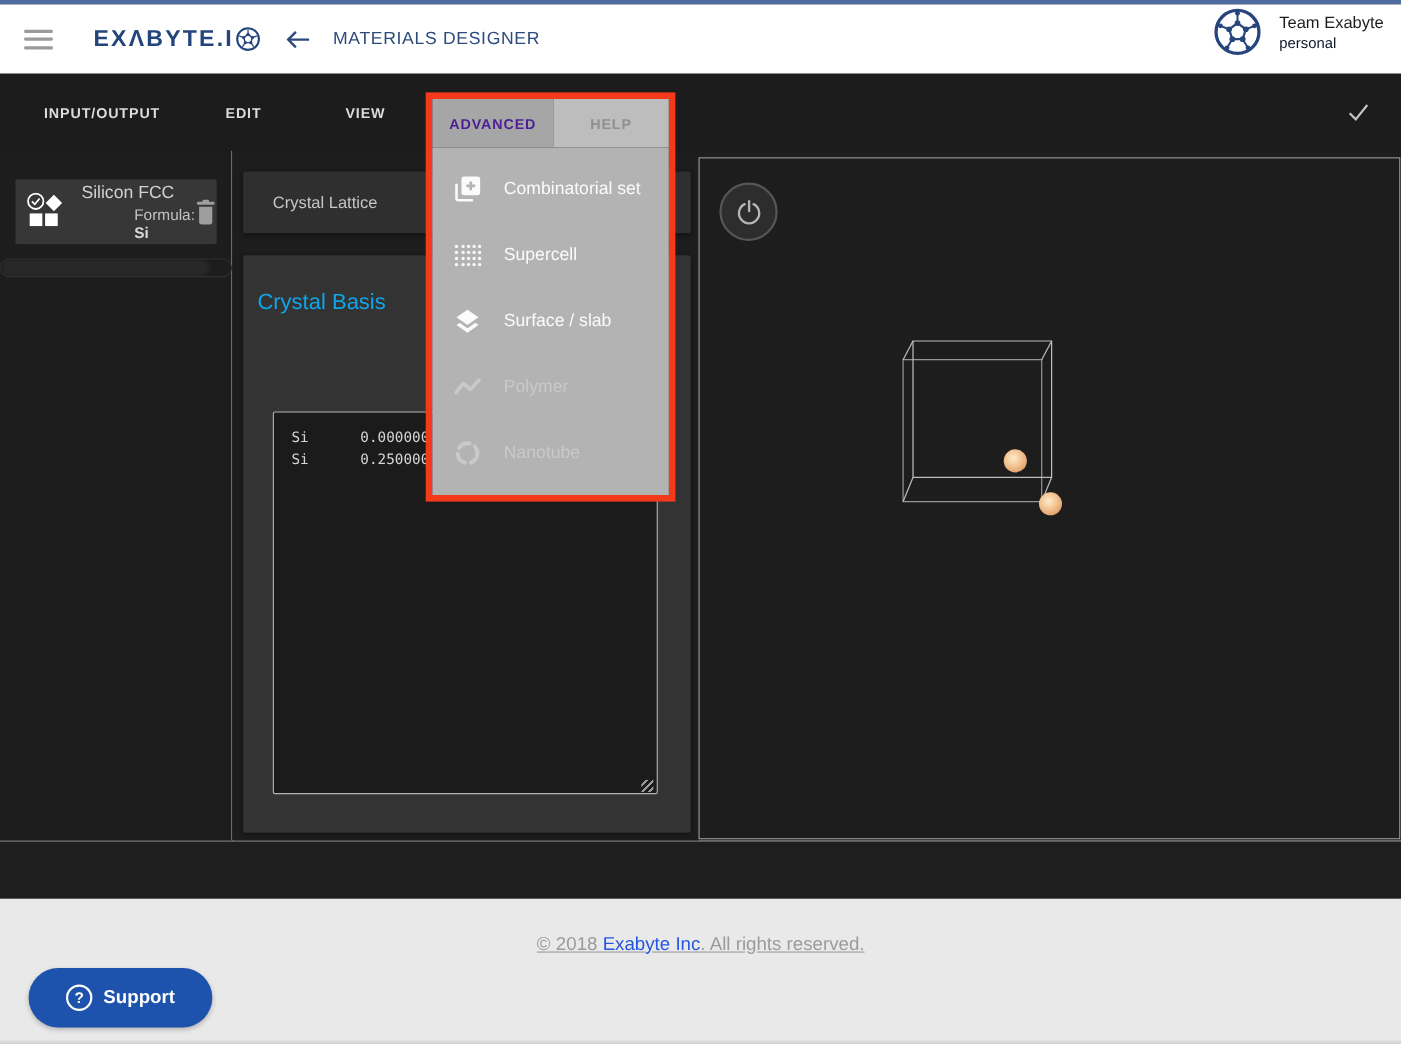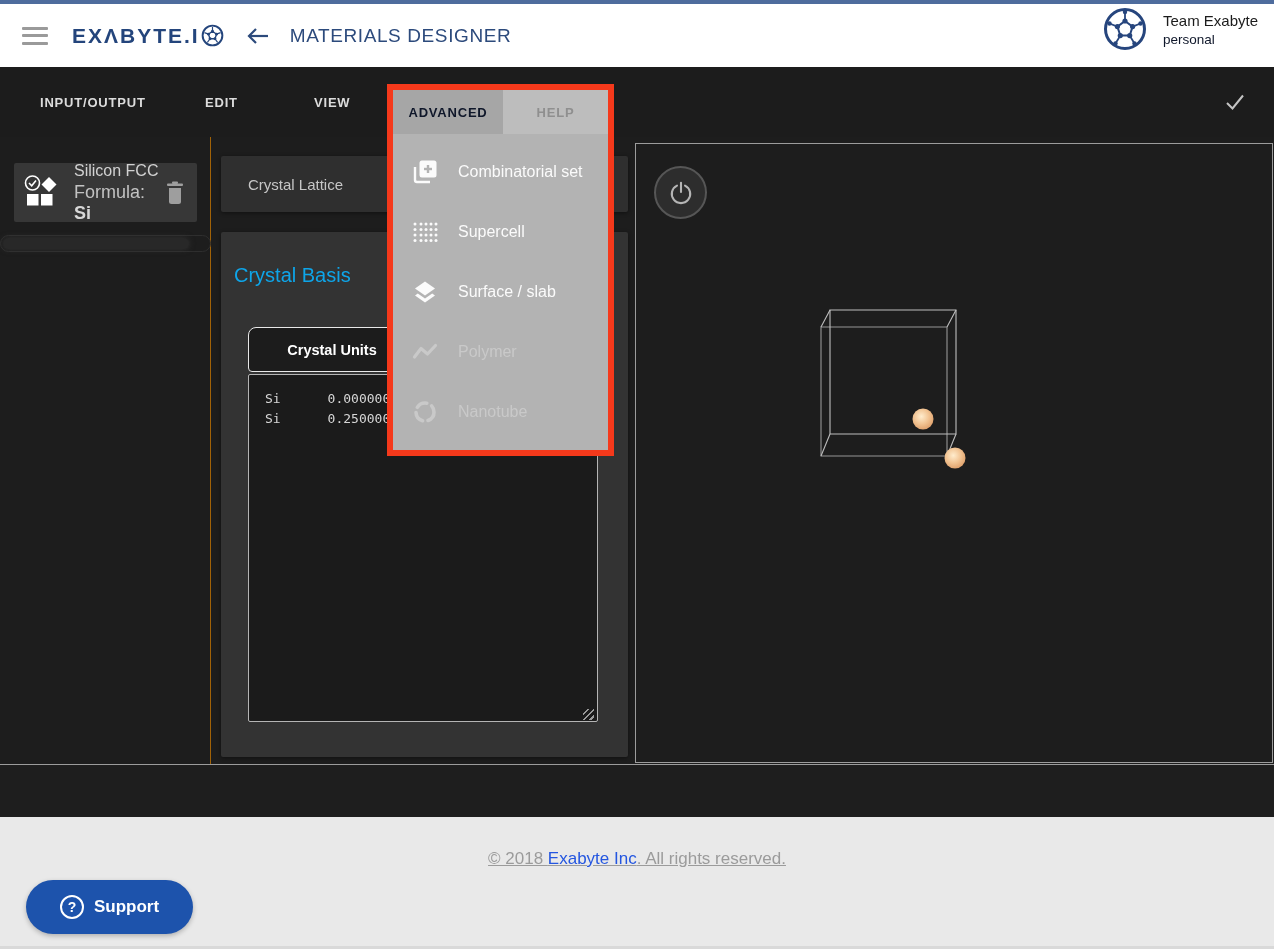--- a/index.html
+++ b/index.html
@@ -4,44 +4,44 @@
 <style>
   * { margin:0; padding:0; box-sizing:border-box; }
   html,body { width:1274px; height:949px; }
   body { position:relative; font-family:"Liberation Sans", sans-serif; background:#1e1e1e; overflow:hidden; }
 
   
   .topstrip { position:absolute; left:0; top:0; width:1274px; height:4px; background:#4e6c9d; }
   .header { position:absolute; left:0; top:4px; width:1274px; height:63px; background:#ffffff; display:flex; align-items:center; }
   .hamburger { width:26px; height:18px; margin-left:22px; display:flex; flex-direction:column; justify-content:space-between; cursor:pointer; }
   .hamburger span { display:block; height:3px; background:#9a9a9a; border-radius:1px; }
-  .logo { display:flex; align-items:center; margin-left:24px;justify-content:flex-end; }
+  .logo { display:flex; align-items:center; margin-left:37px;justify-content:flex-end; }
   .logo-text { font-size:21px; font-weight:bold; letter-spacing:2px; color:#24457c; }
   .back-arrow { margin-left:22px; cursor:pointer; display:flex; align-items:center; }
-  .app-title { margin-left:20px; font-size:19px; letter-spacing:0.6px; color:#2c4a7c; }
+  .app-title { margin-left:20px; font-size:16px; letter-spacing:0.6px; color:#2c4a7c; }
   .account { position:absolute; right:16px; top:0; height:50px; display:flex; align-items:center; }
   .avatar { width:44px; height:44px; margin-right:16px; }
   .account-text { display:flex; flex-direction:column; }
   .team-name { font-size:15px; color:#1c1c1c; }
   .team-type { font-size:13.5px; color:#0f172a; margin-top:3px; }
 
   
   .menubar { position:absolute; left:0; top:67px; width:1274px; height:70px; background:#1c1c1c; }
   .menu-item { position:absolute; top:0; height:70px; display:flex; align-items:center; font-size:13px; letter-spacing:0.8px; color:#dcdcdc; font-weight:bold; cursor:pointer; }
   .mi-io { left:40px; } .mi-edit { left:205px; } .mi-view { left:314px; }
   .menu-check { position:absolute; right:28px; top:24px; width:22px; height:22px; cursor:pointer; }
 
   
   .main { position:absolute; left:0; top:137px; width:1274px; height:628px; background:#1d1d1d; border-bottom:1px solid #9c9c9c; }
   .sidebar { position:absolute; left:0; top:0; width:211px; height:627px; border-right:1px solid #a16207; background:#1d1d1d; }
   .mat-card { position:absolute; left:14px; top:26px; width:183px; height:59px; background:#373737; border-radius:2px; display:flex; align-items:center; cursor:pointer; }
   .mat-icon { width:36px; height:36px; margin-left:10px; flex:none; }
   .mat-info { margin-left:14px; flex:1; }
   .mat-name { font-size:16px; color:#d2d2d2; }
-  .mat-formula { font-size:18px; color:#c2c2c2; margin-top:2px; }
+  .mat-formula { font-size:14px; color:#c2c2c2; margin-top:2px;margin-left:48px; }
   .mat-formula b { color:#d8d8d8; }
   .trash { width:20px; height:24px; margin-right:12px; cursor:pointer; flex:none; }
   .hscroll-track { position:absolute; left:0px; top:98px; width:211px; height:17px; border:1px solid #2e2e2e; border-radius:9px; }
   .hscroll-thumb { position:absolute; left:2px; top:2px; width:186px; height:11px; background:#282828; border-radius:6px; box-shadow:0 0 6px rgba(70,70,70,0.55); cursor:pointer; }
 
   .midpanel { position:absolute; left:212px; top:0; width:423px; height:627px; background:#1d1d1d; }
   .card { position:absolute; background:#2f2f2f; border-radius:2px; box-shadow:0 1px 4px rgba(0,0,0,0.45); }
   .card-lattice { left:9px; top:19px; width:407px; height:56px; display:flex; align-items:center; }
   .card-basis { left:9px; top:95px; width:407px; height:525px; background:#333333; }
   .card-title { font-size:15px; color:#c6c6c6; margin-left:27px; }
@@ -52,21 +52,21 @@
   .resize-handle { position:absolute; right:2px; bottom:2px; width:11px; height:11px; background:repeating-linear-gradient(135deg, transparent 0 3px, #9a9a9a 3px 4.5px); cursor:nwse-resize; }
 
   .viewer { position:absolute; left:635px; top:6px; width:638px; height:620px; border:1px solid #9c9c9c; background:#1d1d1d; }
   .power-btn { position:absolute; left:18px; top:22px; width:53px; height:53px; border-radius:50%; border:2px solid #565656; background:#2d2d2d; display:flex; align-items:center; justify-content:center; cursor:pointer; }
   .scene { position:absolute; left:0; top:0; width:638px; height:620px; }
 
   
   .highlight-box { position:absolute; left:387px; top:84px; width:227px; height:372px; border:6px solid #f5391b; z-index:30; }
   .dd-tabs { position:absolute; left:0; top:0; width:215px; height:44px; display:flex; }
   .dd-tab { height:44px; display:flex; align-items:center; justify-content:center; cursor:pointer; }
-  .dd-tab-advanced { width:110px; background:#a6a6a6; color:#0f172a; }
+  .dd-tab-advanced { width:110px; background:#a6a6a6; color:#4c1d95; }
   .dd-tab-help { width:105px; background:#bdbdbd; color:#8f8f8f; }
   .dd-tab span { font-size:13px; letter-spacing:0.8px; font-weight:bold; }
   .dd-body { position:absolute; left:0; top:44px; width:215px; height:316px; background:#b3b3b3; padding-top:8px; }
   .dd-row { height:60px; display:flex; align-items:center; cursor:pointer; }
   .dd-row .dd-icon { width:26px; height:26px; margin-left:19px; flex:none; }
   .dd-row .dd-label { margin-left:20px; font-size:16px; color:#fbfbfb; }
   .dd-row.disabled { cursor:default; }
   .dd-row.disabled .dd-label { color:#c9c9c9; }
 
   
@@ -184,23 +184,20 @@
       <div class="hscroll-thumb"></div>
     </div>
   </div>
 
   <div class="midpanel">
     <div class="card card-lattice">
       <span class="card-title">Crystal Lattice</span>
     </div>
     <div class="card card-basis">
       <span class="basis-title">Crystal Basis</span>
-      <div class="units-tab">
-        <span>Crystal Units</span>
-      </div>
       <div class="basis-textarea">Si      0.000000
 Si      0.250000</div>
       <div class="resize-handle" style="left:362px; top:477px; position:absolute;"></div>
     </div>
   </div>
 
   <div class="viewer">
     <svg class="scene" viewBox="0 0 638 620">
       <defs>
         <radialGradient id="atomGrad" cx="42%" cy="38%" r="65%">

